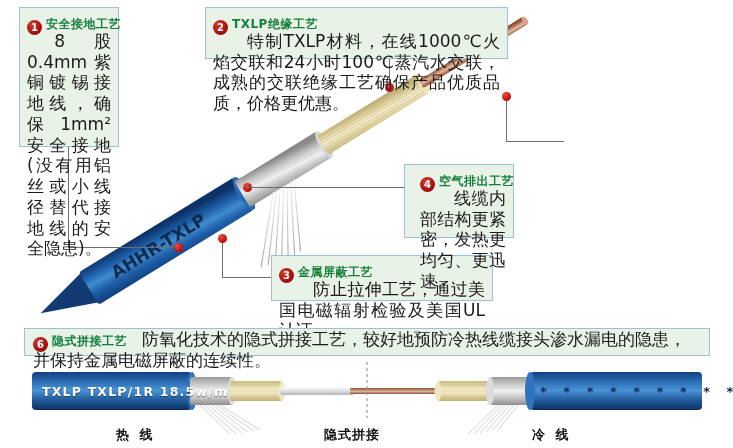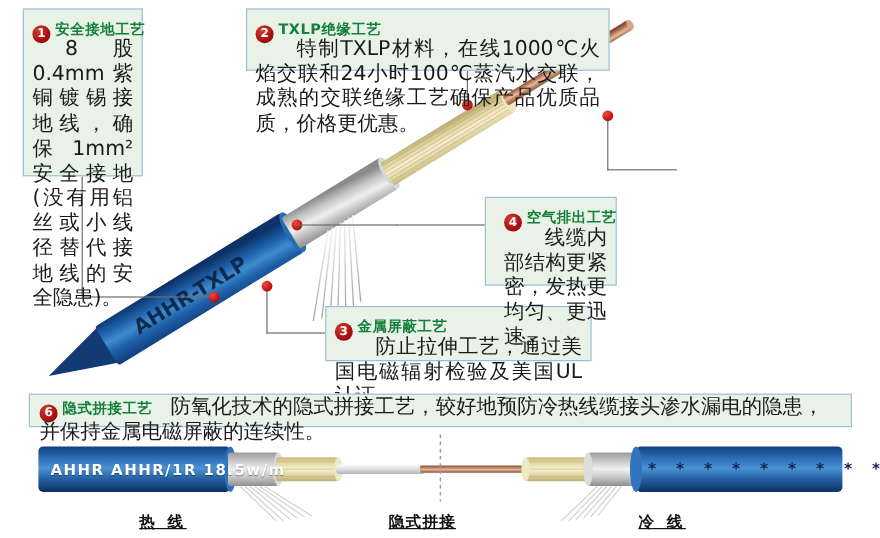--- a/index.html
+++ b/index.html
@@ -93,21 +93,20 @@
     left: 24px; top: 360px;
     width: 686px; height: 88px;
   }
   .cap {
     position: absolute;
     font-size: 13px;
     font-weight: bold;
     color: #111111;
     letter-spacing: 3px;
     white-space: nowrap;
-    text-decoration: underline;
   }
   #cap-hot   { left: 92px;  top: 66px; }
   #cap-join  { left: 300px; top: 66px; letter-spacing: 1px; }
   #cap-cold  { left: 508px; top: 66px; text-align: right; }
   .jacket-text {
     position: absolute;
     color: #ffffff;
     font-size: 12.5px;
     font-weight: bold;
     letter-spacing: 1.2px;
@@ -348,21 +347,21 @@
           <line x1="474" y1="45" x2="444" y2="74"></line>
           <line x1="478" y1="45" x2="450" y2="74"></line>
           <line x1="482" y1="45" x2="456" y2="73"></line>
           <line x1="486" y1="45" x2="462" y2="72"></line>
           <line x1="490" y1="45" x2="468" y2="71"></line>
           <line x1="494" y1="45" x2="474" y2="70"></line>
         </g>
       </g>
     </svg>
 
-    <span class="jacket-text" style="left:18px; top:24px;">AHHR AHHR/1R 18.5w/m</span>
+    <span class="jacket-text" style="left:18px; top:24px;">TXLP TXLP/1R 18.5w/m</span>
     <span class="stars" style="left:516px; top:24px;">* * * * * * * * * *</span>
 
     <span class="cap" id="cap-hot">热 线</span>
     <span class="cap" id="cap-join">隐式拼接</span>
     <span class="cap" id="cap-cold">冷 线</span>
   </div>
 
 </div>
 
 </body></html>

